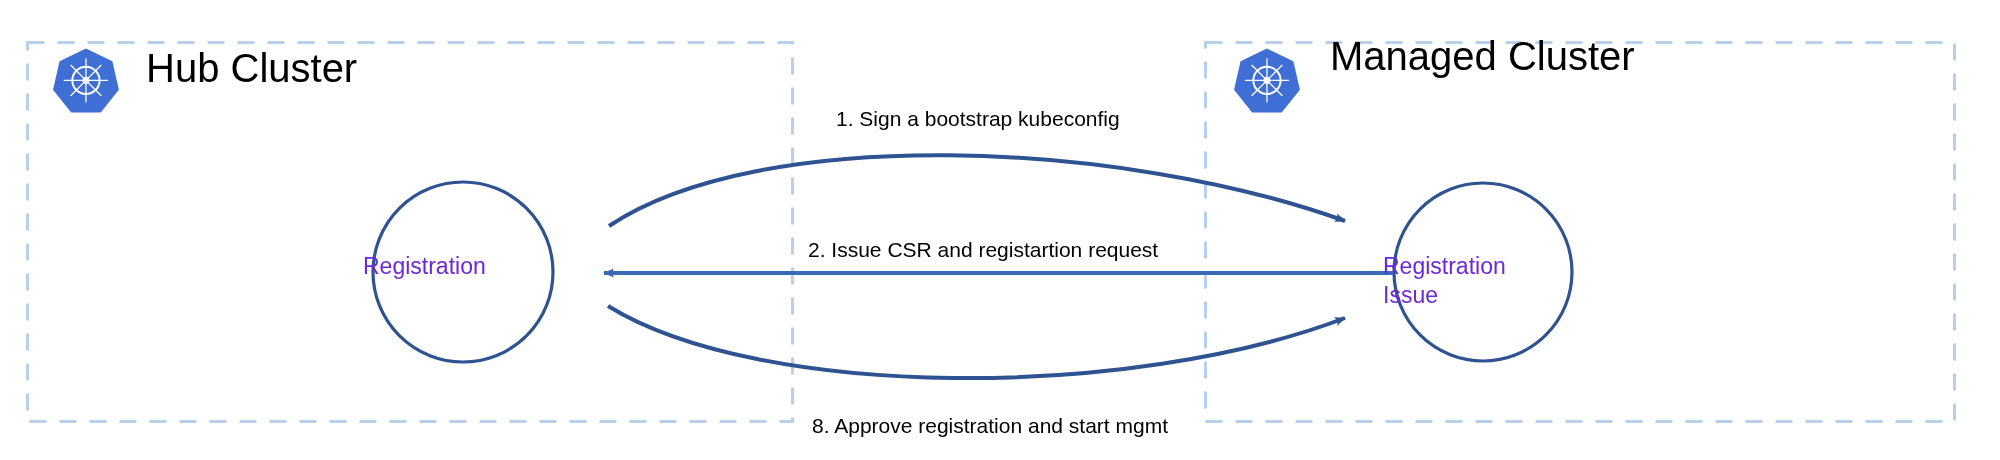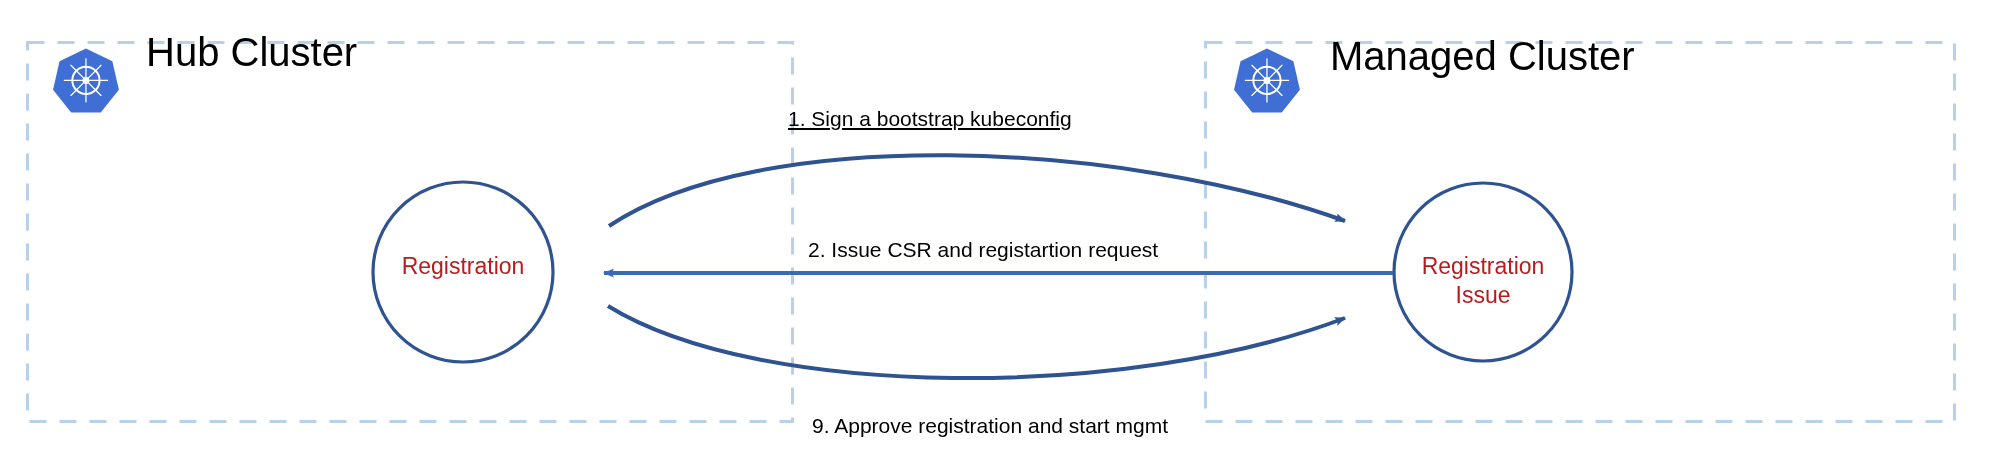--- a/index.html
+++ b/index.html
@@ -15,43 +15,42 @@
   .cluster-title{
     position:absolute;
     font-family:"Liberation Sans", sans-serif;
     font-size:40px;
     font-weight:400;
     color:#000000;
     white-space:nowrap;
     letter-spacing:0px;
     line-height:1;
   }
-  #hub-title{left:146px;top:32px;}
+  #hub-title{left:146px;top:48px;}
   #managed-title{left:1330px;top:36px;}
 
   .node-label{
     position:absolute;
-    text-align:center;
     font-family:"Liberation Sans", sans-serif;
     font-size:23px;
-    color:#b91c1c;
+    color:#6d28d9;
     line-height:1.28;
     white-space:nowrap;
   }
   #reg-controller-label{left:363px;top:252px;width:200px;}
   #reg-agent-label{left:1383px;top:252px;width:200px;}
 
   .flow-label{
     position:absolute;
     font-family:"Liberation Sans", sans-serif;
     font-size:21px;
     color:#000000;
     white-space:nowrap;
   }
-  #flow-1-label{left:788px;top:107px;text-decoration:underline;}
+  #flow-1-label{left:836px;top:107px;}
   #flow-2-label{left:808px;top:238px;}
   #flow-3-label{left:812px;top:414px;}
 </style>
 </head>
 <body>
 
 <div id="canvas">
 
   <svg id="scene" viewBox="0 0 2000 460" xmlns="http://www.w3.org/2000/svg">
     <defs>
@@ -119,15 +118,15 @@
 
   <div class="node-label" id="reg-agent-label">
     <div>Registration</div>
     <div>Issue</div>
   </div>
 
   <div class="flow-label" id="flow-1-label">1. Sign a bootstrap kubeconfig</div>
 
   <div class="flow-label" id="flow-2-label">2. Issue CSR and registartion request</div>
 
-  <div class="flow-label" id="flow-3-label">9. Approve registration and start mgmt</div>
+  <div class="flow-label" id="flow-3-label">8. Approve registration and start mgmt</div>
 
 </div>
 
 </body></html>

